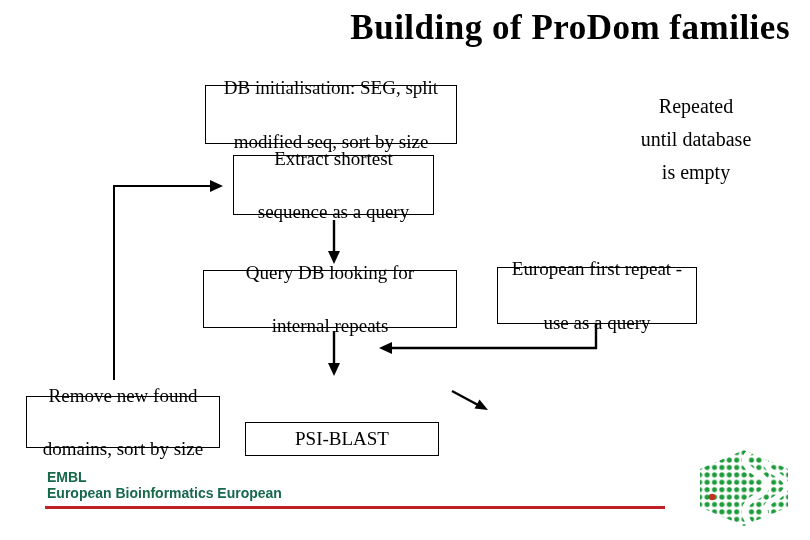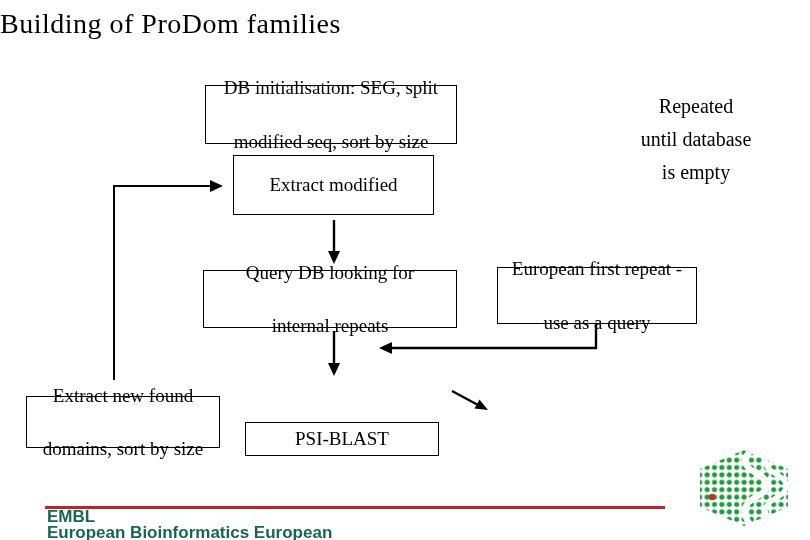--- a/index.html
+++ b/index.html
@@ -8,22 +8,22 @@
     --logo-green:#1E9C3C;
     --logo-red:#C4311C;
     --ink:#000000;
   }
   html,body{margin:0;padding:0;background:#888;}
   .slide{
     position:relative;width:810px;height:540px;background:#ffffff;
     overflow:hidden;font-family:"Liberation Serif",serif;color:var(--ink);
   }
   .title{
-    position:absolute;top:8px;left:0;width:790px;text-align:left;
-    font-size:28px;font-weight:normal;letter-spacing:0.5px;
+    position:absolute;top:8px;left:0;width:790px;text-align:right;
+    font-size:35px;font-weight:bold;letter-spacing:0.5px;
   }
   .fbox{
     position:absolute;border:1.6px solid #000;background:#fff;
     display:flex;flex-direction:column;align-items:center;justify-content:center;
     text-align:left;font-size:19px;line-height:1.32;gap:28px;
   }
   #box-db-init{left:205px;top:85px;width:250px;height:57px;}
   #box-extract-shortest{left:233px;top:155px;width:199px;height:58px;}
   #box-query-db{left:203px;top:270px;width:252px;height:56px;}
   #box-extract-first{left:497px;top:267px;width:198px;height:55px;}
@@ -33,42 +33,43 @@
   .note{
     position:absolute;left:598px;top:90px;width:196px;text-align:center;
     font-size:20px;line-height:33px;
   }
   .arrows{position:absolute;left:0;top:0;width:810px;height:540px;pointer-events:none;}
   .arrows *{stroke:#000;}
   .arrows .head{fill:#000;stroke:none;}
   .footer-text{
     position:absolute;left:47px;top:469px;
     font-family:"Liberation Sans",sans-serif;font-weight:bold;
-    font-size:17px;line-height:16px;color:var(--brand-green);margin-top:40px;
+    font-size:14px;line-height:16px;color:var(--brand-green);
   }
   .red-rule{
     position:absolute;left:45px;top:506px;width:620px;height:3px;
     background:var(--brand-red);
   }
   .ebi-logo{position:absolute;left:696px;top:449px;width:96px;height:78px;}
 </style>
 </head>
 <body>
 
 <div class="slide">
 
   <div class="title">Building of ProDom families</div>
 
   <div class="fbox" id="box-db-init">
     <span>DB initialisation: SEG, split</span>
     <span>modified seq, sort by size</span>
   </div>
 
   <div class="fbox" id="box-extract-shortest">
-    <span>Extract modified</span>
+    <span>Extract shortest</span>
+    <span>sequence as a query</span>
   </div>
 
   <div class="note">
     <div>Repeated</div>
     <div>until database</div>
     <div>is empty</div>
   </div>
 
   <div class="fbox" id="box-query-db">
     <span>Query DB looking for</span>
@@ -78,21 +79,21 @@
   <div class="fbox" id="box-extract-first">
     <span>European first repeat -</span>
     <span>use as a query</span>
   </div>
 
   <div class="fbox" id="box-psi-blast">
     <span>PSI-BLAST</span>
   </div>
 
   <div class="fbox" id="box-remove">
-    <span>Extract new found</span>
+    <span>Remove new found</span>
     <span>domains, sort by size</span>
   </div>
 
 
   <svg class="arrows" viewBox="0 0 810 540">
 
     <g>
       <polyline points="114,380 114,186 212,186" fill="none" stroke-width="2"></polyline>
       <polygon class="head" points="223,186 210,180 210,192"></polygon>
     </g>

